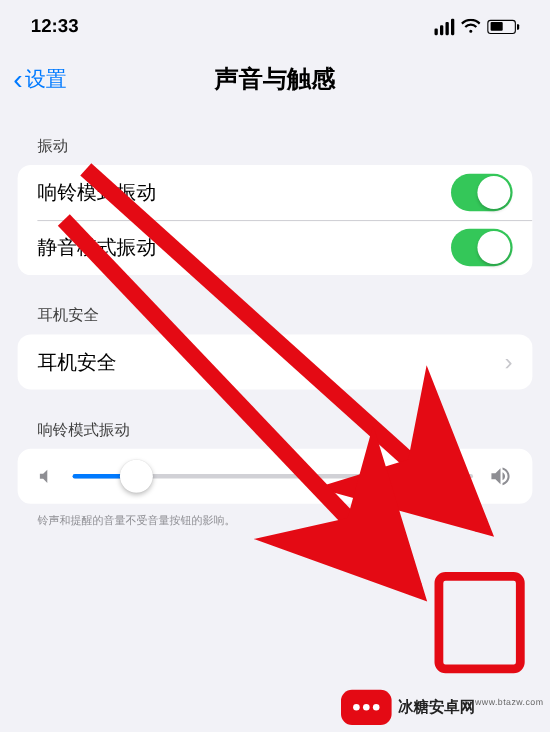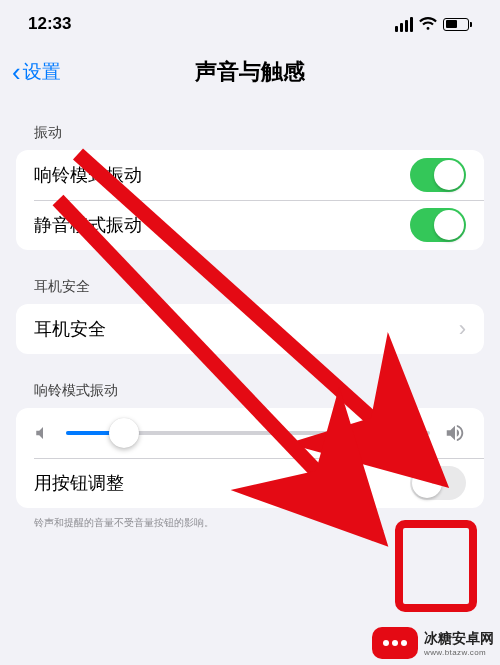--- a/index.html
+++ b/index.html
@@ -126,21 +126,21 @@
     .wm-bubble::after {
       content:"";
       position: absolute;
       left: -6px; top: 50%;
       transform: translateY(-50%);
       border: 6px solid transparent;
       border-right-color: #e40a14;
     }
     .wm-dots { display: flex; gap: 3px; }
     .wm-dots span { width: 6px; height: 6px; border-radius: 3px; background: #fff; }
-    .wm-text { display: flex; flex-direction: column; align-items: flex-start; }
+    .wm-text { display: flex; flex-direction: row; align-items: flex-start; }
     .wm-text-cn { font-size: 14px; font-weight: 700; color: #222; }
     .wm-text-en { font-size: 8px; color: #666; letter-spacing: 0.4px; }
   </style>
 </head>
 <body>
 
 <div class="status-bar">
   <span>12:33</span>
   <div class="status-right">
     <div class="signal-bars">
@@ -201,26 +201,20 @@
           <path fill="currentColor" d="M3 9v6h4l5 5V4L7 9H3z"></path>
         </svg>
       <div class="slider-track">
         <div class="slider-fill" id="slider-fill" style="width: 16%;"></div>
         <div class="slider-thumb" id="slider-thumb" style="left: 16%;"></div>
       </div>
       <svg class="vol-icon" width="22" height="22" viewBox="0 0 24 24">
           <path fill="currentColor" d="M3 9v6h4l5 5V4L7 9H3zm13.5 3c0-1.8-1-3.3-2.5-4.1v8.1c1.5-.7 2.5-2.3 2.5-4zM14 3.2v2.1c2.9.9 5 3.5 5 6.7s-2.1 5.9-5 6.7v2.1c4-.9 7-4.5 7-8.8s-3-7.9-7-8.8z"></path>
         </svg>
     </div>
-    <div class="list-row">
-      <span>用按钮调整</span>
-      <div class="toggle off">
-          <div class="toggle-knob"></div>
-        </div>
-    </div>
   </div>
   <div class="footer-text">铃声和提醒的音量不受音量按钮的影响。</div>
 </div>
 
 <svg class="arrow-svg">
   <defs>
     <marker id="ah" markerWidth="12" markerHeight="12" refX="9" refY="5" orient="auto">
       <path d="M0,0 L10,5 L0,10 L3,5 z" fill="#e40a14"></path>
     </marker>
   </defs>

